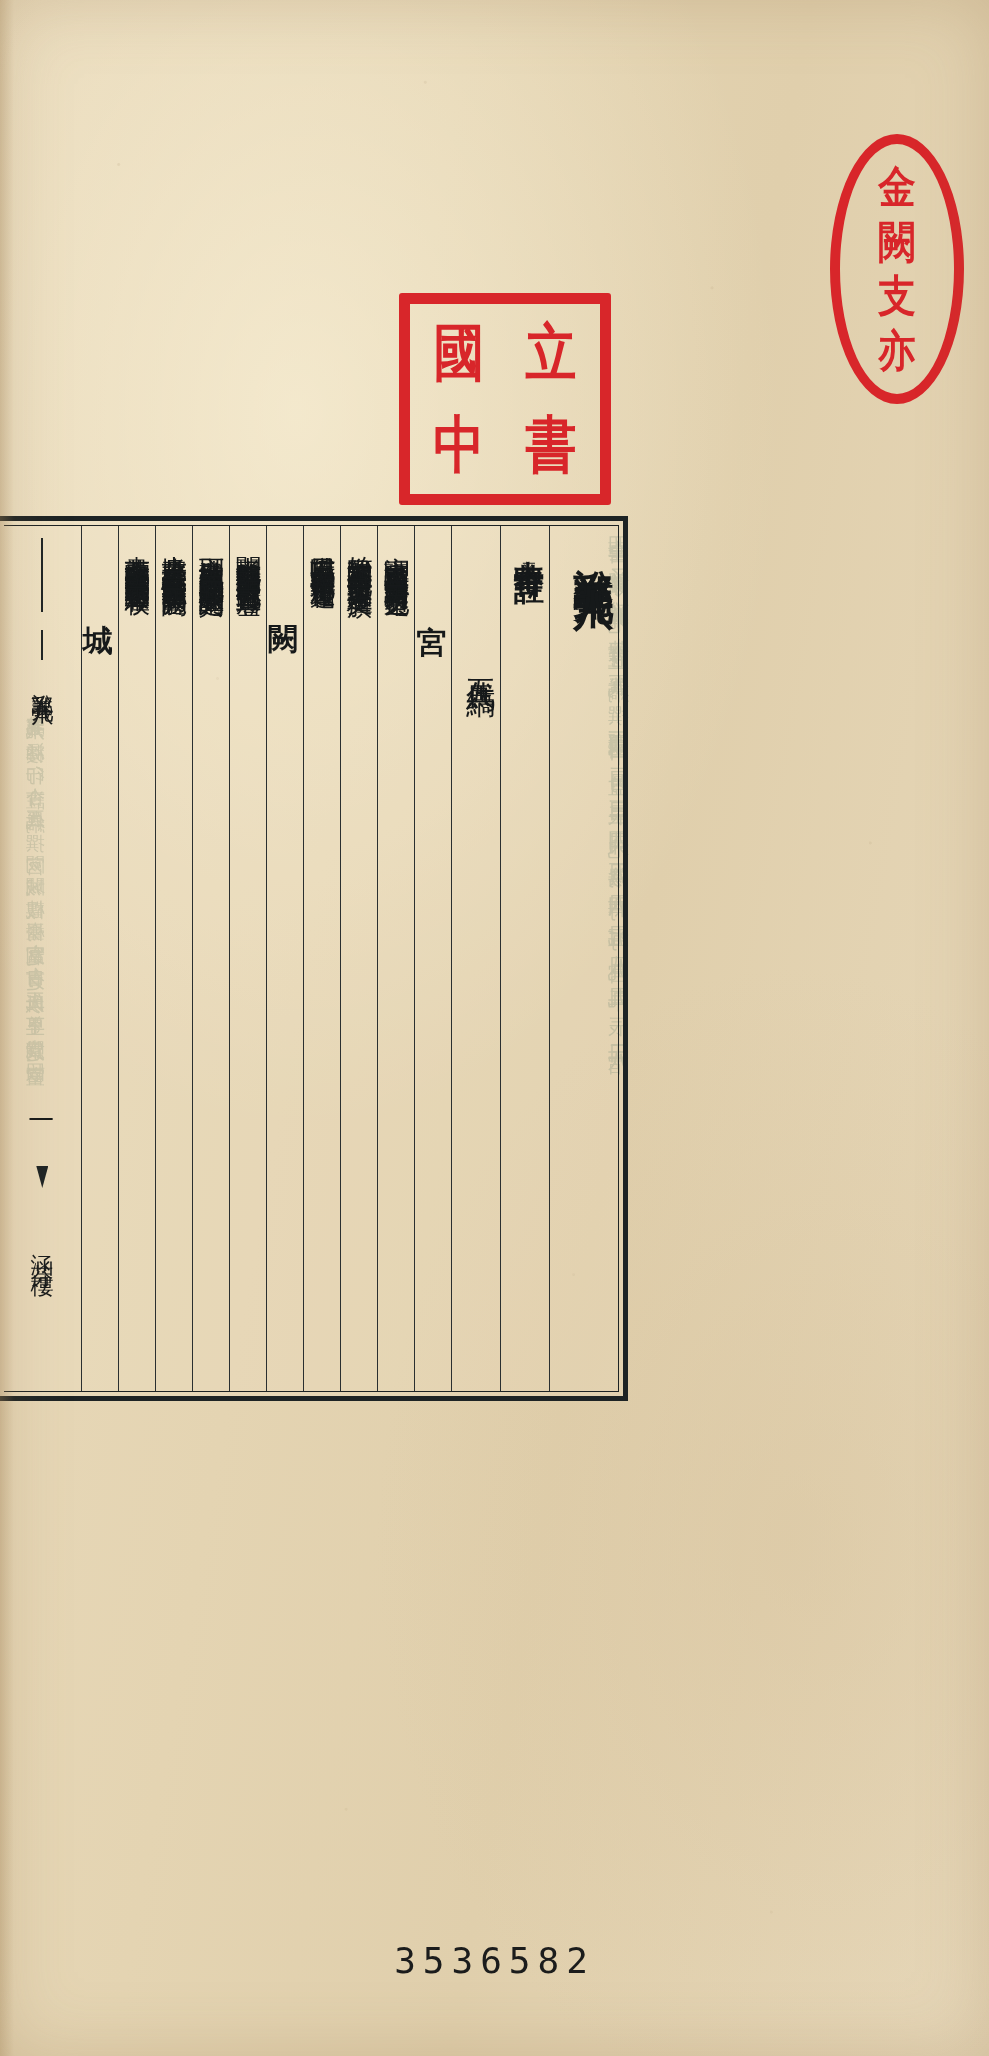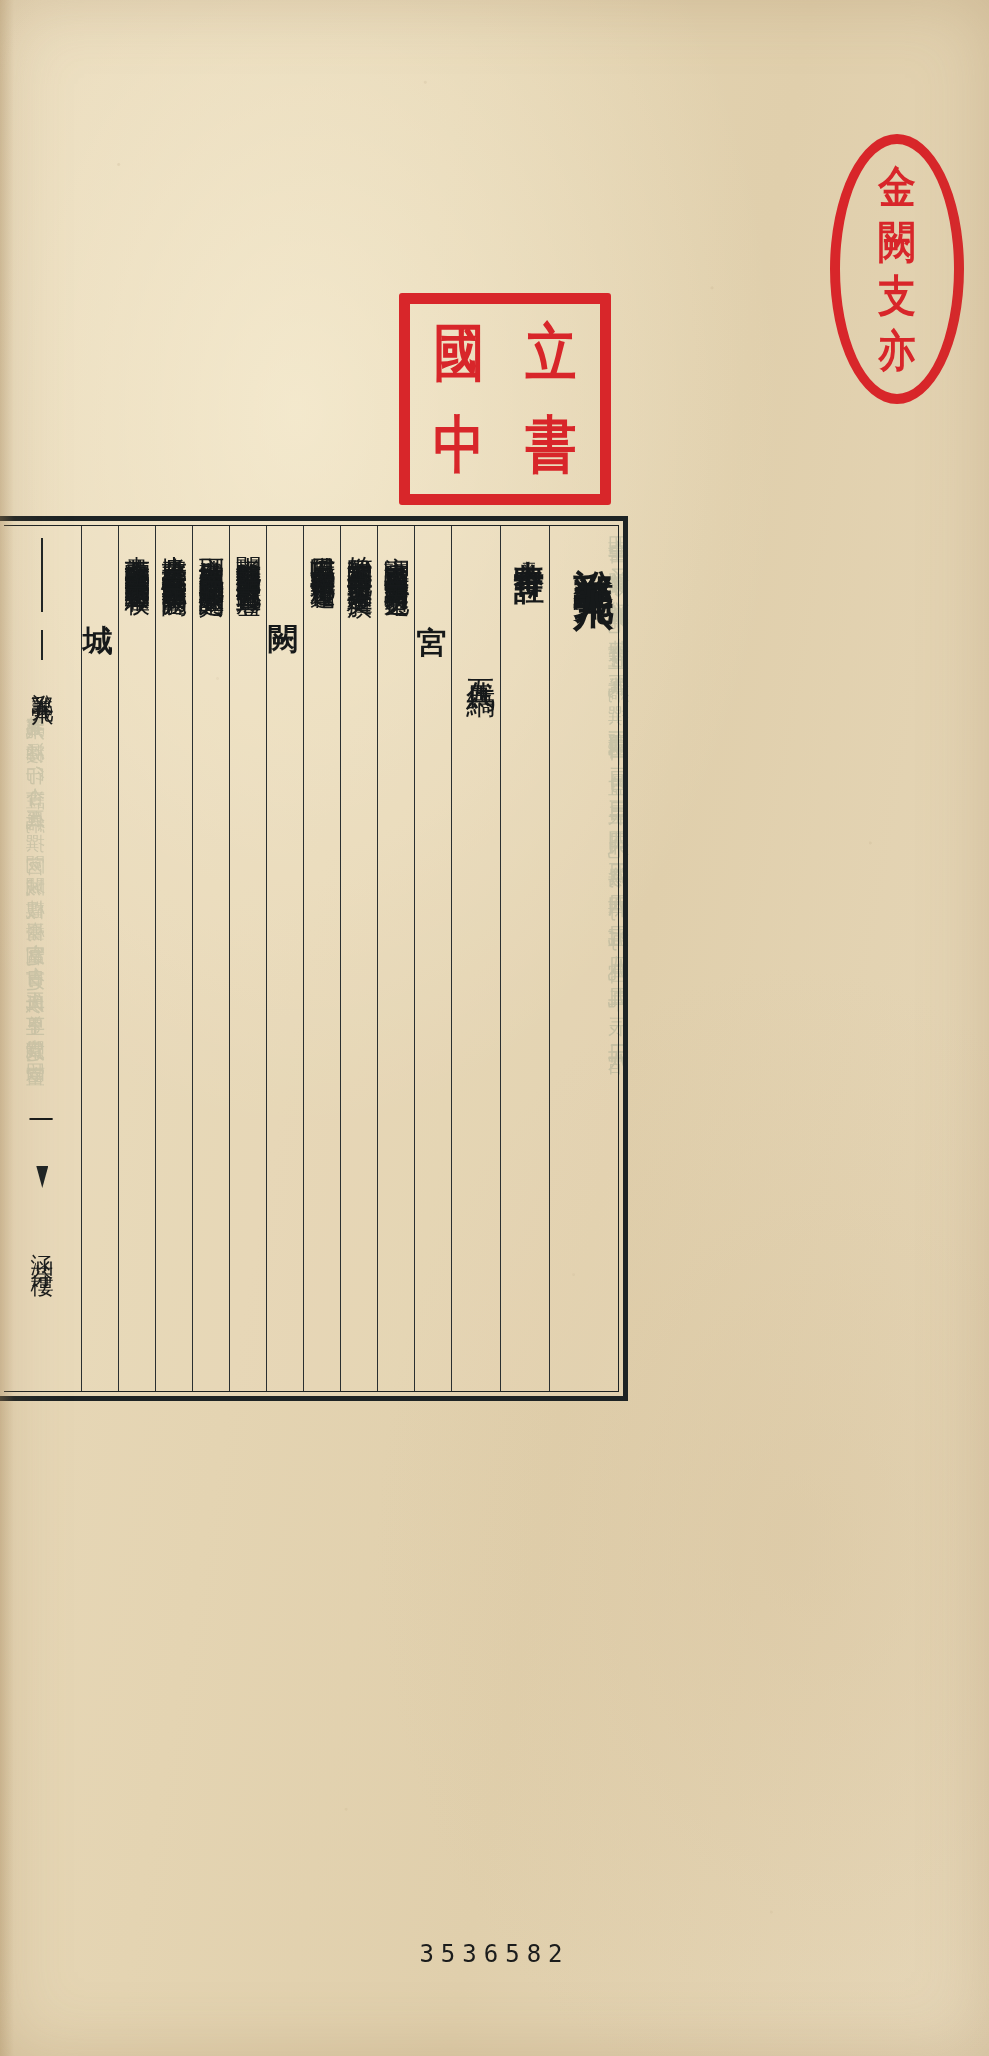--- a/index.html
+++ b/index.html
@@ -293,21 +293,21 @@
   }
 
   
   .cat-number {
     position: absolute;
     left: 0;
     right: 0;
     top: 1940px;
     text-align: center;
     font-family: "DejaVu Sans Mono", monospace;
-    font-size: 24px;
+    font-size: 36px;
     letter-spacing: 7px;
     color: #1b1c1c;
   }
 </style>
 </head>
 <body>
 
 <div id="page">
 
   <div class="paper"></div>

